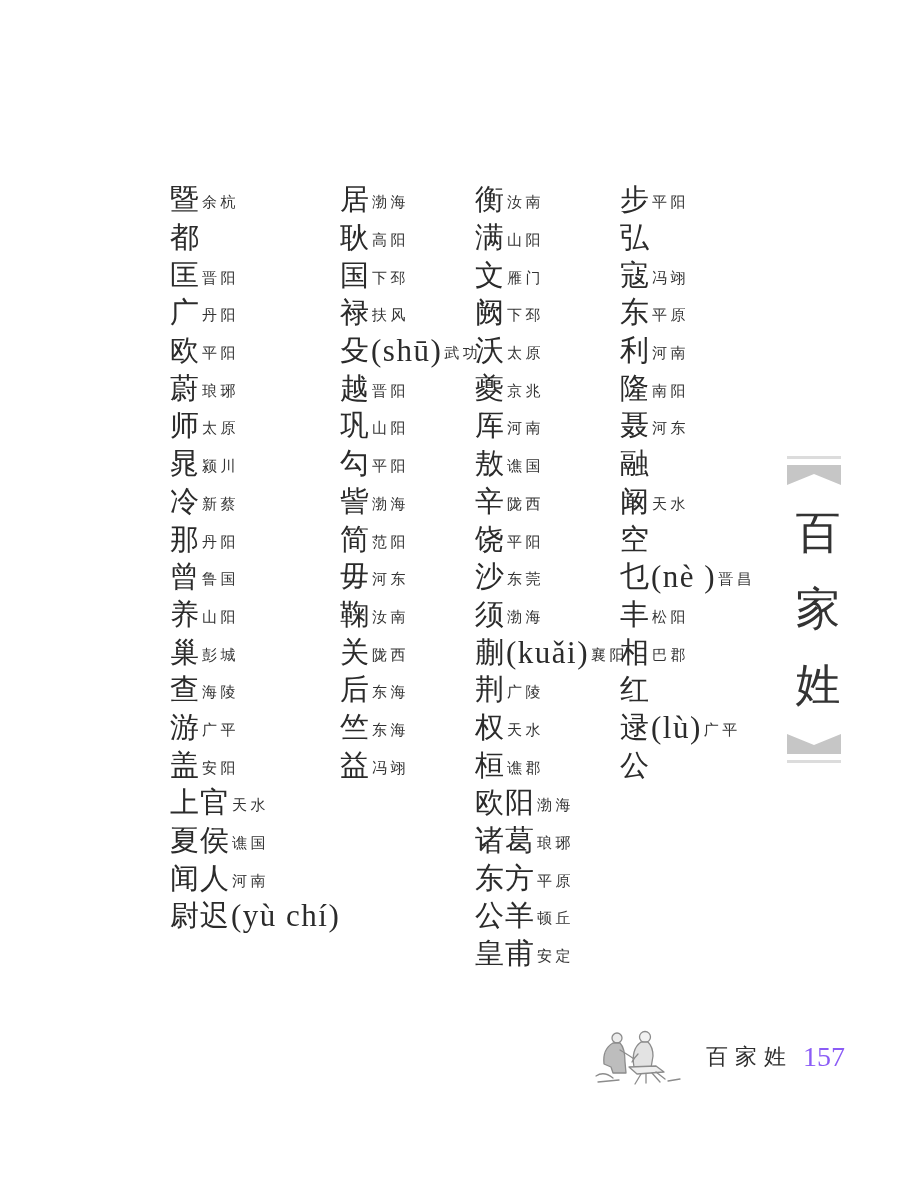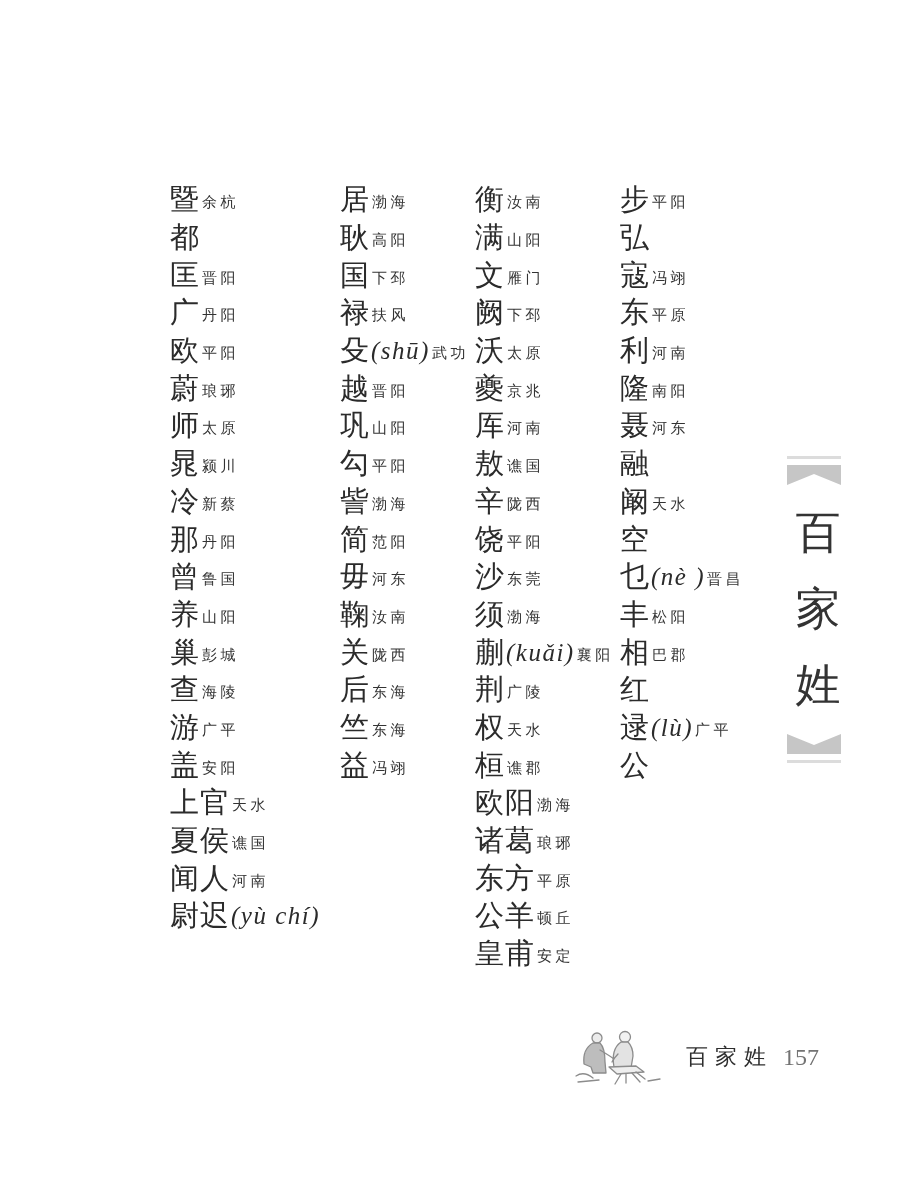--- a/index.html
+++ b/index.html
@@ -17,43 +17,43 @@
   #scol-0{left:170px;}
   #scol-1{left:340px;}
   #scol-2{left:475px;}
   #scol-3{left:620px;}
   .entry{
     height:37.7px;
     display:flex;align-items:center;
     white-space:nowrap;
   }
   .sname{font-size:29px;line-height:1;letter-spacing:1px;}
-  .spin{font-size:25px;line-height:1;letter-spacing:1.5px;margin-left:1px;font-style:italic;}
+  .spin{font-size:31px;line-height:1;letter-spacing:1.5px;margin-left:1px;}
   .splace{font-size:15px;line-height:1;letter-spacing:3.5px;margin-left:2px;margin-top:6px;color:#333;}
   
   .thumb-tab{position:absolute;left:787px;top:456px;width:54px;}
   .tab-line{height:3px;margin:0;}
   .tab-ribbon{height:20px;}
   .tab-ribbon.top{margin-top:6px;clip-path:polygon(0 0,100% 0,100% 100%,50% 45%,0 100%);}
   .tab-ribbon.bottom{clip-path:polygon(0 0,50% 55%,100% 0,100% 100%,0 100%);}
   .tab-line.bottom{margin-top:6px;}
   .vtitle{
     display:flex;flex-direction:column;align-items:center;
     gap:31px;margin:26px 0 26px 8px;
     font-size:45px;line-height:1;color:#333;
   }
   .vchar{display:block;}
   
   .page-footer{
-    position:absolute;left:572px;top:1026px;
+    position:absolute;left:592px;top:1026px;
     display:flex;align-items:center;
   }
   .footer-illustration{flex:0 0 auto;}
   .footer-title{font-size:22px;letter-spacing:7px;margin-left:20px;color:#2e2e2e;}
-  .footer-page-num{font-size:24px;margin-left:10px;color:#737373;}
+  .footer-page-num{font-size:28px;margin-left:10px;color:#8b5cf6;}
 </style>
 </head>
 <body>
 
 <div class="page" style="color: rgb(43, 43, 43); background: rgb(255, 255, 255);">
 
   <div class="surname-grid">
     <div class="scol" id="scol-0">
         <div class="entry">
           <span class="sname">暨</span>

